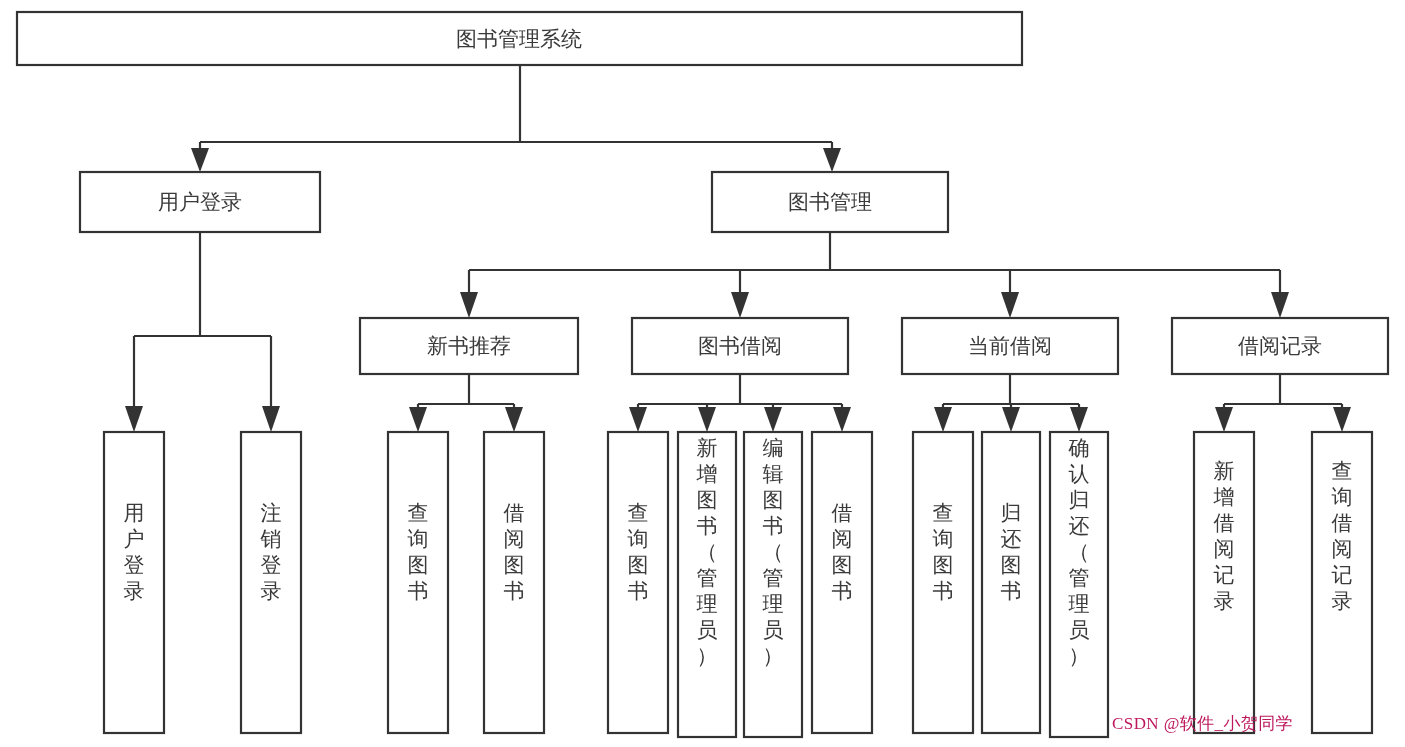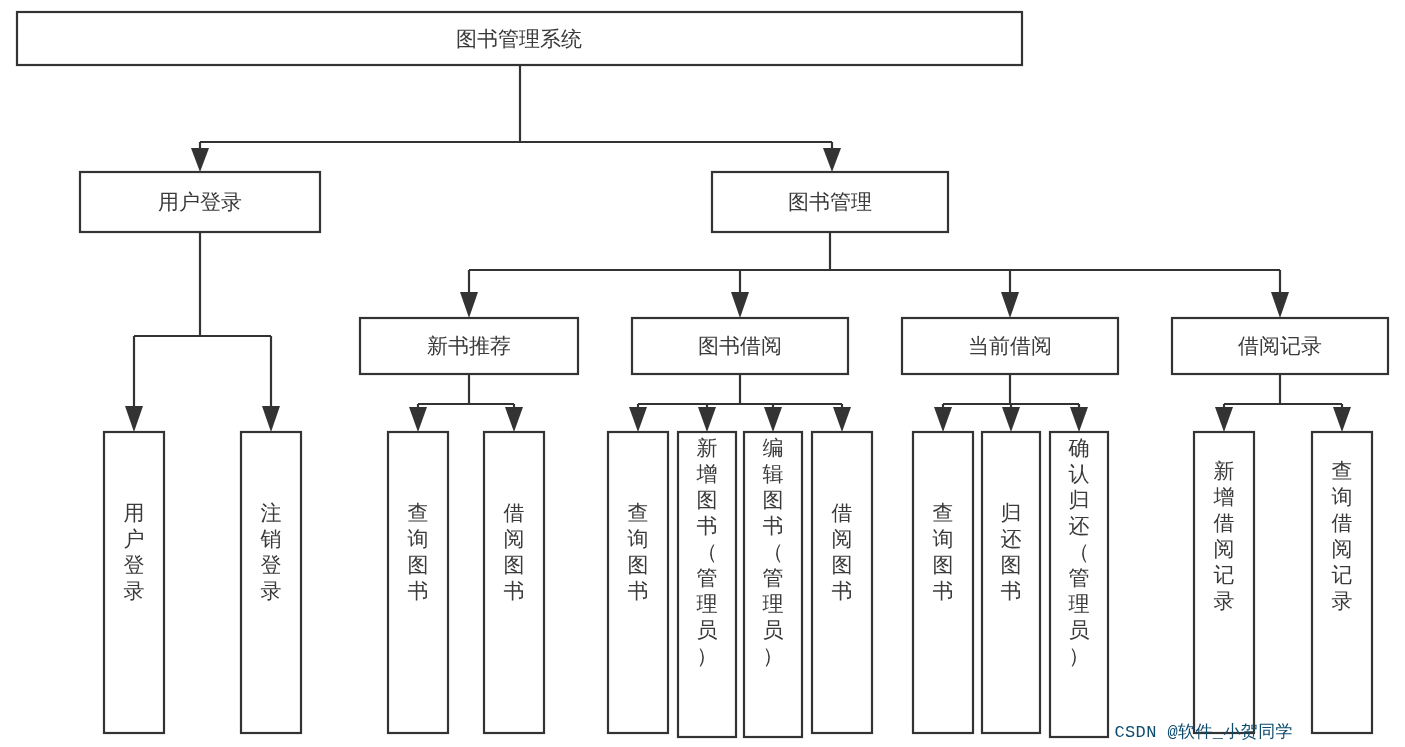--- a/index.html
+++ b/index.html
@@ -51,23 +51,23 @@
   }
   .node-label-v {
     fill: #3a3a3a;
     font-family: "DejaVu Sans", "Liberation Sans", sans-serif;
     font-size: 21px;
     text-anchor: middle;
   }
   .watermark {
     position: absolute;
     right: 10px;
-    bottom: 4px;
-    color: #0c4a6e;
-    font-family: Liberation Mono, monospace;
+    bottom: 12px;
+    color: #be185d;
+    font-family: Liberation Serif, serif;
     font-size: 17px;
     letter-spacing: 0.4px;
     white-space: nowrap;
     pointer-events: none;
   }
 </style>
 </head>
 <body>
 
 <div id="diagram-root">

